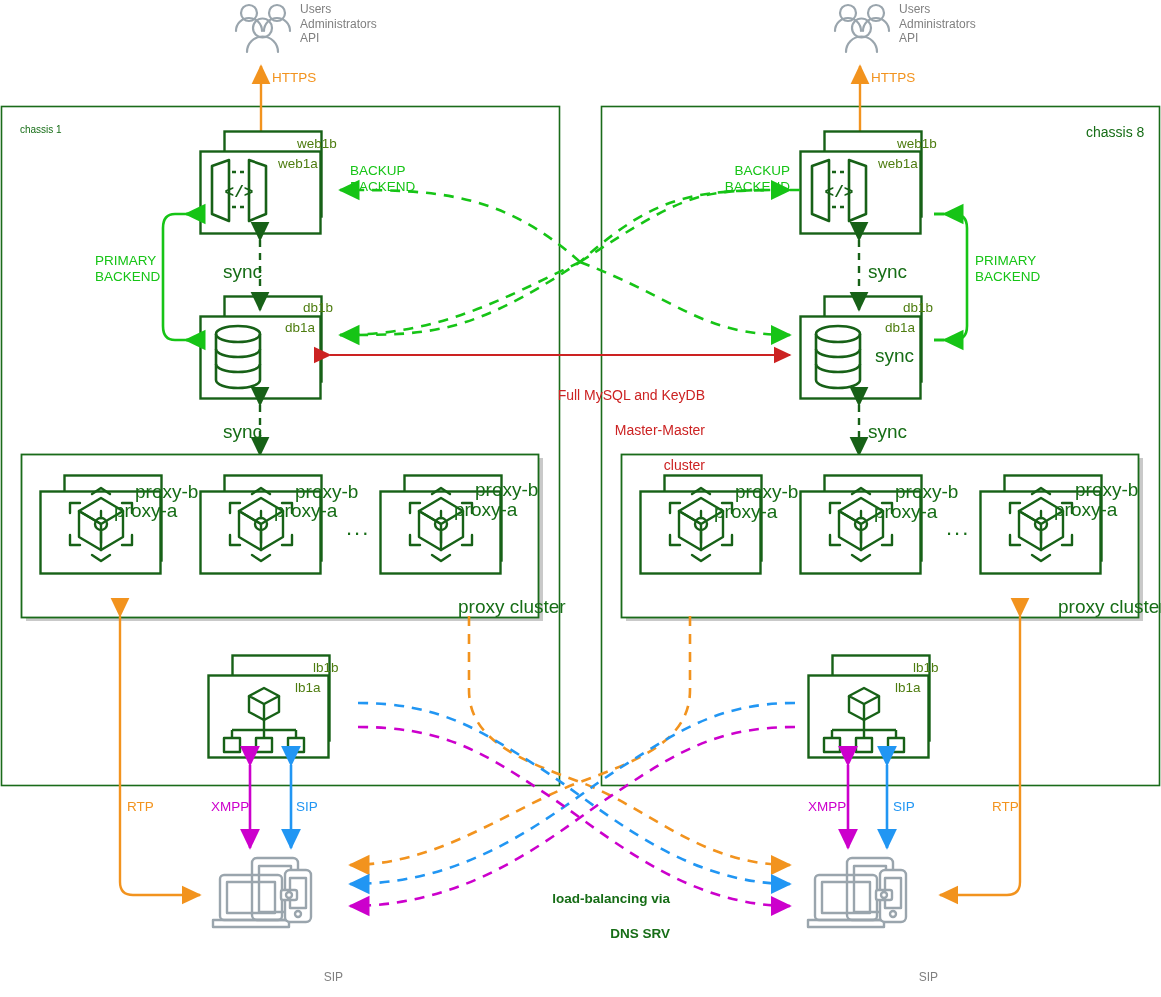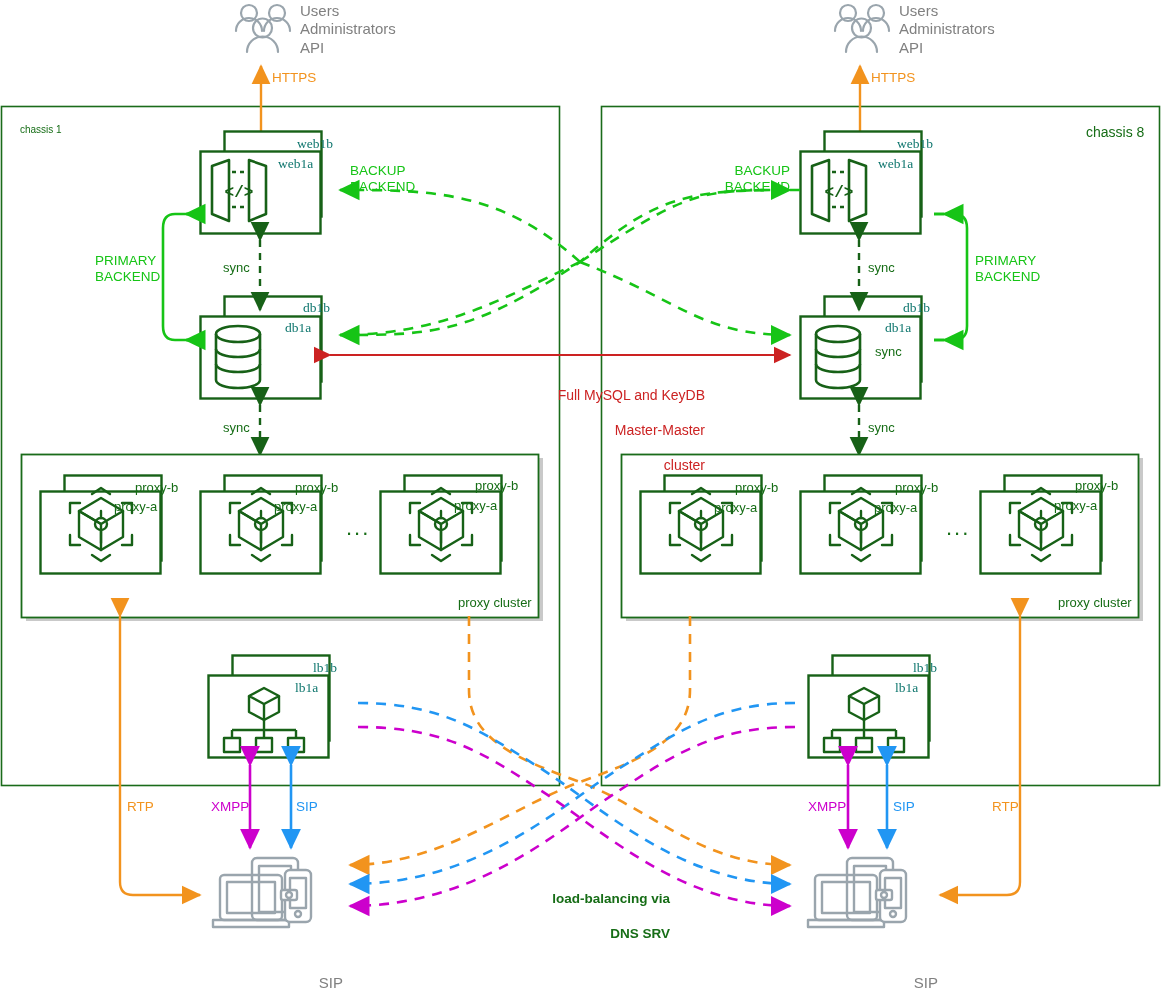--- a/index.html
+++ b/index.html
@@ -1,22 +1,22 @@
 <!DOCTYPE html>
 <html><head>
 <meta charset="utf-8">
 <style>
   html,body{margin:0;padding:0;background:#ffffff;}
   body{font-family:"Liberation Sans",sans-serif;}
   #stage{position:relative;width:1161px;height:997px;overflow:hidden;background:#fff;}
   #svgroot{position:absolute;left:0;top:0;width:1161px;height:997px;}
   .lbl{position:absolute;white-space:pre;line-height:1.22;}
-  .gray-lbl{color:#808080;font-size:15px;}
-  .dkgreen{color:#166d16;font-size:13px;}
-  .node-lbl{color:#0f766e;font-size:13.5px;font-family:Liberation Serif, serif;}
+  .gray-lbl{color:#808080;font-size:12px;}
+  .dkgreen{color:#166d16;font-size:19px;}
+  .node-lbl{color:#4d7c0f;font-size:13.5px;font-family:Liberation Sans, sans-serif;}
   .flow-lbl{font-size:13.5px;}
   .orange{color:#f2931e;}
   .blue{color:#2196f3;}
   .magenta{color:#cc00cc;}
   .red{color:#cc2222;}
   .brightgreen{color:#16c416;}
   .ctr{text-align:right;}
   .rgt{text-align:right;}
 </style>
 </head>

